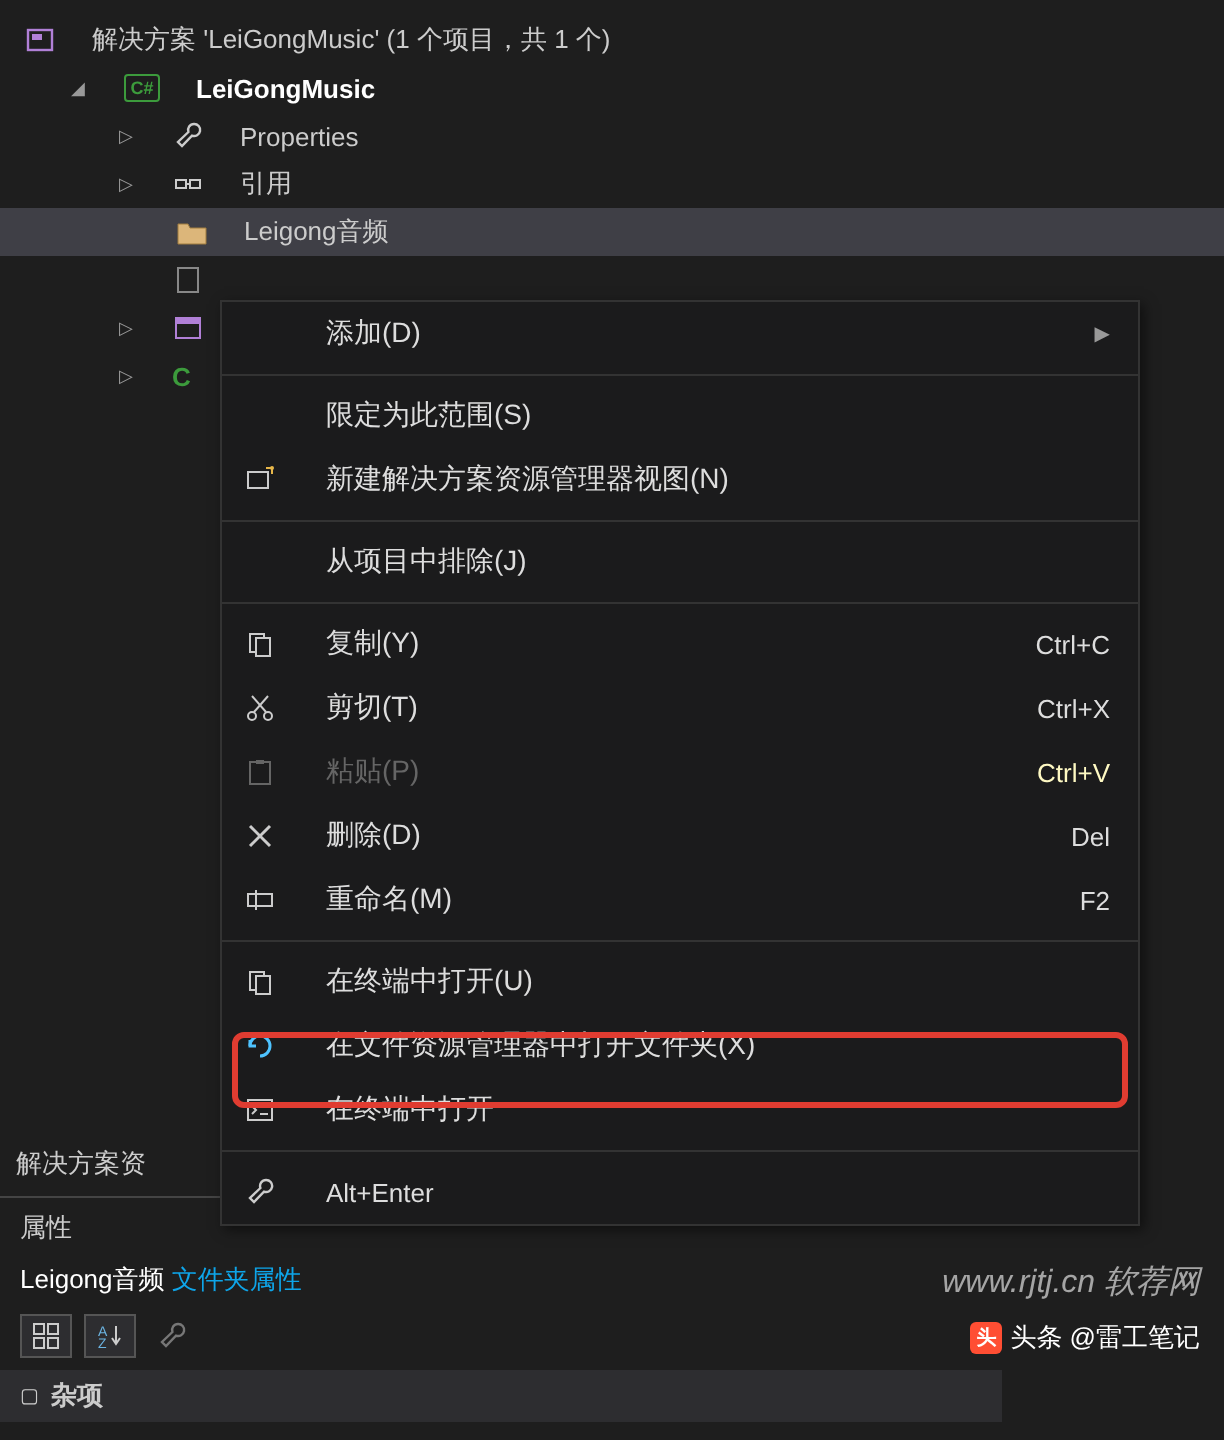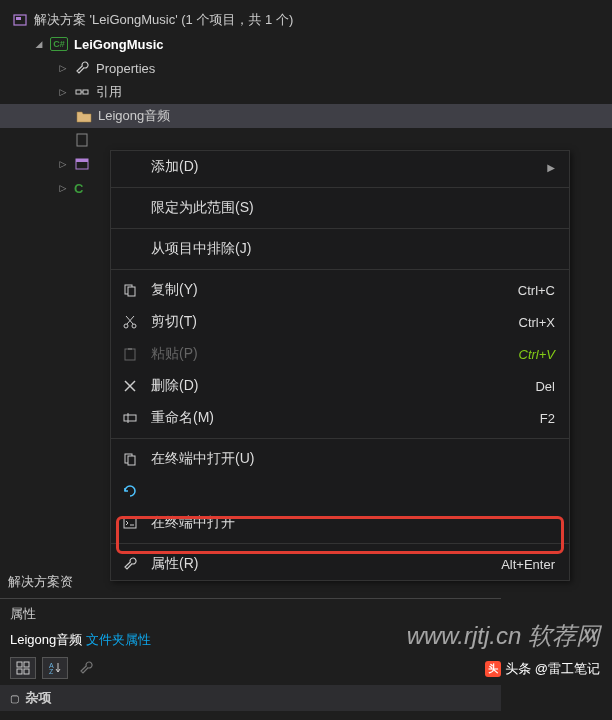--- a/index.html
+++ b/index.html
@@ -1,49 +1,49 @@
 <!DOCTYPE html>
 <html><head>
 <meta charset="utf-8">
 <style>
 * { margin: 0; padding: 0; box-sizing: border-box; font-family: "Microsoft YaHei", sans-serif; }
 body { background: #1e1e1e; color: #ccc; font-size: 13px; width: 612px; height: 720px; overflow: hidden; position: relative; }
 .tree { padding: 8px 0 0 0; }
-.tree-row { display: flex; align-items: center; height: 24px; padding-left: 12px; gap: 6px; }
+.tree-row { display: flex; align-items: center; height: 24px; padding-left: 12px; gap: 18px; }
 .tree-row.selected { background: #3f3f46; }
 .tree-row.sub1 { padding-left: 34px; }
 .tree-row.sub2 { padding-left: 58px; }
 .tree-row.sub2b { padding-left: 60px; }
 .expander { width: 10px; height: 10px; display: flex; align-items: center; justify-content: center; font-size: 9px; color: #999; }
 .icon-solution { width: 16px; height: 16px; }
 .icon-cs { width: 18px; height: 14px; background: #1e1e1e; border: 1px solid #3c9b3c; color: #3c9b3c; font-size: 9px; display: flex; align-items: center; justify-content: center; font-weight: bold; border-radius: 2px; }
 .icon-wrench { width: 16px; height: 16px; }
 .icon-ref { width: 16px; height: 16px; }
 .icon-folder { width: 16px; height: 14px; }
 .spacer-10 { width: 10px; }
 .bold { font-weight: bold; color: #fff; }
 .context-menu { position: absolute; left: 110px; top: 150px; width: 460px; background: #1b1b1c; border: 1px solid #333; box-shadow: 2px 2px 6px rgba(0,0,0,.5); z-index: 10; }
-.menu-item { display: flex; align-items: center; height: 32px; padding: 0 14px 0 10px; gap: 12px; color: #ddd; }
+.menu-item { display: flex; align-items: center; height: 32px; padding: 0 14px 0 10px; gap: 24px; color: #ddd; }
 .menu-item.disabled { color: #656565; }
 .menu-icon { width: 18px; height: 18px; display: flex; align-items: center; justify-content: center; flex-shrink: 0; }
 .menu-label { flex: 1; font-size: 14px; }
 .menu-shortcut { color: #ddd; font-size: 13px; }
-.menu-item.disabled .menu-shortcut { color: #84cc16; font-style: italic; }
+.menu-item.disabled .menu-shortcut { color: #fef9c3; }
 .menu-sep { height: 1px; background: #333; margin: 4px 0; }
 .arrow-right { color: #999; font-size: 10px; }
 .highlight-box { position: absolute; left: 116px; top: 516px; width: 448px; height: 38px; border: 3px solid #e03c31; border-radius: 6px; z-index: 11; pointer-events: none; }
 .bottom-label { position: absolute; left: 8px; top: 573px; color: #ccc; font-size: 13px; }
 .props-panel { position: absolute; left: 0; top: 598px; width: 501px; border-top: 1px solid #444; }
 .props-title { padding: 6px 10px 4px 10px; color: #ccc; display: flex; align-items: center; gap: 6px; }
 .props-sub { padding: 4px 10px; color: #fff; }
 .props-sub .dim { color: #0ea5e9; }
 .props-toolbar { display: flex; align-items: center; gap: 6px; padding: 4px 10px; }
 .tb-btn { width: 26px; height: 22px; border: 1px solid #555; background: #2d2d30; display: flex; align-items: center; justify-content: center; }
 .misc-row { display: flex; align-items: center; gap: 6px; padding: 4px 10px; background: #2d2d30; margin-top: 2px; }
-.watermark { position: absolute; right: 12px; bottom: 68px; color: rgba(255,255,255,.6); font-size: 24px; font-style: italic; z-index: 20; }
+.watermark { position: absolute; right: 12px; bottom: 68px; color: rgba(255,255,255,.6); font-size: 16px; font-style: italic; z-index: 20; }
 .byline { position: absolute; right: 12px; bottom: 42px; color: #fff; font-size: 13px; z-index: 20; display: flex; align-items: center; gap: 4px; }
 .byline-icon { width: 16px; height: 16px; background: #ff4e33; border-radius: 3px; display: flex; align-items: center; justify-content: center; color: #fff; font-size: 10px; font-weight: bold; }
 svg { display: block; }
 </style>
 </head>
 <body>
 
 <div class="tree">
   <div class="tree-row">
     <svg class="icon-solution" viewBox="0 0 16 16">
@@ -103,20 +103,30 @@
   <div class="menu-item">
     <span class="menu-icon"></span>
     <span class="menu-label">添加(D)</span>
     <span class="arrow-right">▶</span>
   </div>
   <div class="menu-sep"></div>
   <div class="menu-item">
     <span class="menu-icon"></span>
     <span class="menu-label">限定为此范围(S)</span>
   </div>
+  <div class="menu-item">
+    <span class="menu-icon">
+        <svg width="16" height="16" viewBox="0 0 16 16">
+          <rect x="2" y="4" width="10" height="8" fill="none" stroke="#ccc"></rect>
+          <path d="M11 2l3 0 0 3" stroke="#e8b74a" fill="none"></path>
+          <circle cx="14" cy="2" r="1" fill="#e8b74a"></circle>
+        </svg>
+      </span>
+    <span class="menu-label">新建解决方案资源管理器视图(N)</span>
+  </div>
   <div class="menu-sep"></div>
   <div class="menu-item">
     <span class="menu-icon"></span>
     <span class="menu-label">从项目中排除(J)</span>
   </div>
   <div class="menu-sep"></div>
   <div class="menu-item">
     <span class="menu-icon">
         <svg width="16" height="16" viewBox="0 0 16 16">
           <rect x="3" y="3" width="7" height="9" fill="none" stroke="#ccc"></rect>
@@ -178,38 +188,38 @@
       </span>
     <span class="menu-label">在终端中打开(U)</span>
   </div>
   <div class="menu-item">
     <span class="menu-icon">
         <svg width="16" height="16" viewBox="0 0 16 16">
           <path d="M3 8 A5 5 0 1 1 8 13" fill="none" stroke="#4ec3ff" stroke-width="1.5"></path>
           <path d="M3 5l0 3 3 0" fill="none" stroke="#4ec3ff" stroke-width="1.5"></path>
         </svg>
       </span>
+    <span class="menu-label">在文件资源管理器中打开文件夹(X)</span>
   </div>
   <div class="menu-item">
     <span class="menu-icon">
         <svg width="16" height="16" viewBox="0 0 16 16">
           <rect x="2" y="3" width="12" height="10" fill="none" stroke="#ccc"></rect>
           <path d="M4 6l2 2-2 2M8 10h4" stroke="#ccc" fill="none"></path>
         </svg>
       </span>
     <span class="menu-label">在终端中打开</span>
   </div>
   <div class="menu-sep"></div>
   <div class="menu-item">
     <span class="menu-icon">
         <svg width="16" height="16" viewBox="0 0 16 16">
           <path d="M11 2a3 3 0 0 0-2.8 4L3 11l2 2 5-5.2A3 3 0 1 0 11 2z" fill="none" stroke="#ccc" stroke-width="1.2"></path>
         </svg>
       </span>
-    <span class="menu-label">属性(R)</span>
     <span class="menu-shortcut">Alt+Enter</span>
   </div>
 </div>
 
 <div class="highlight-box"></div>
 
 <div class="bottom-label">解决方案资</div>
 
 <div class="props-panel">
   <div class="props-title">

